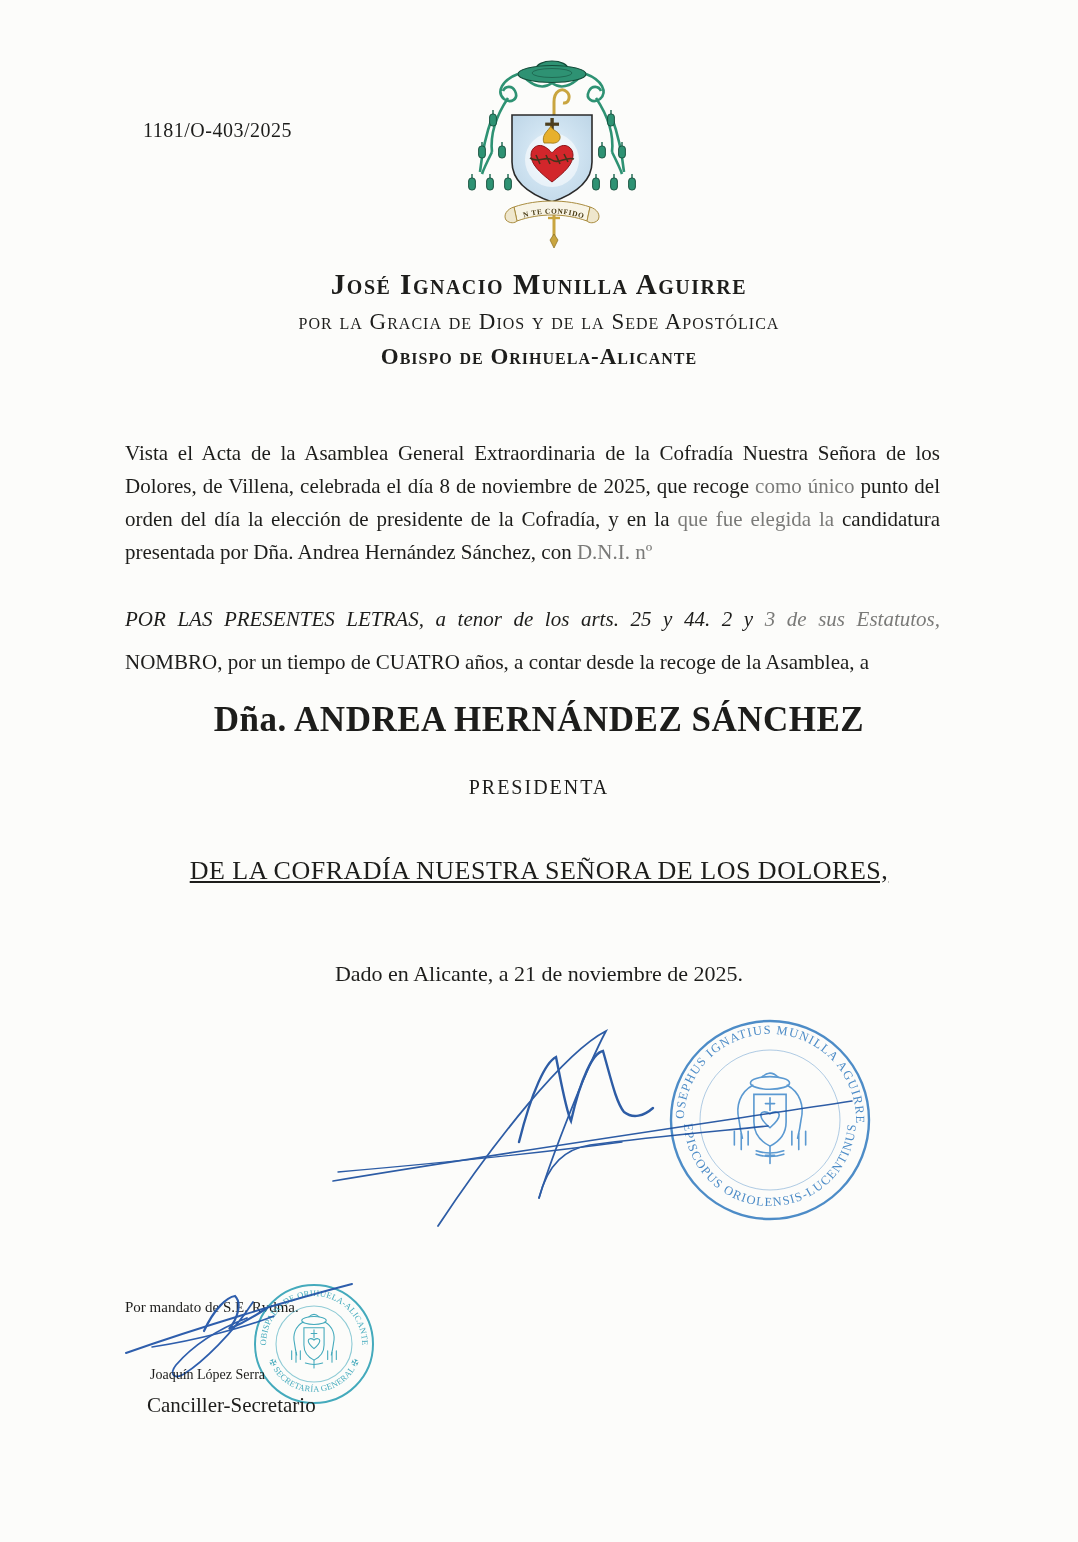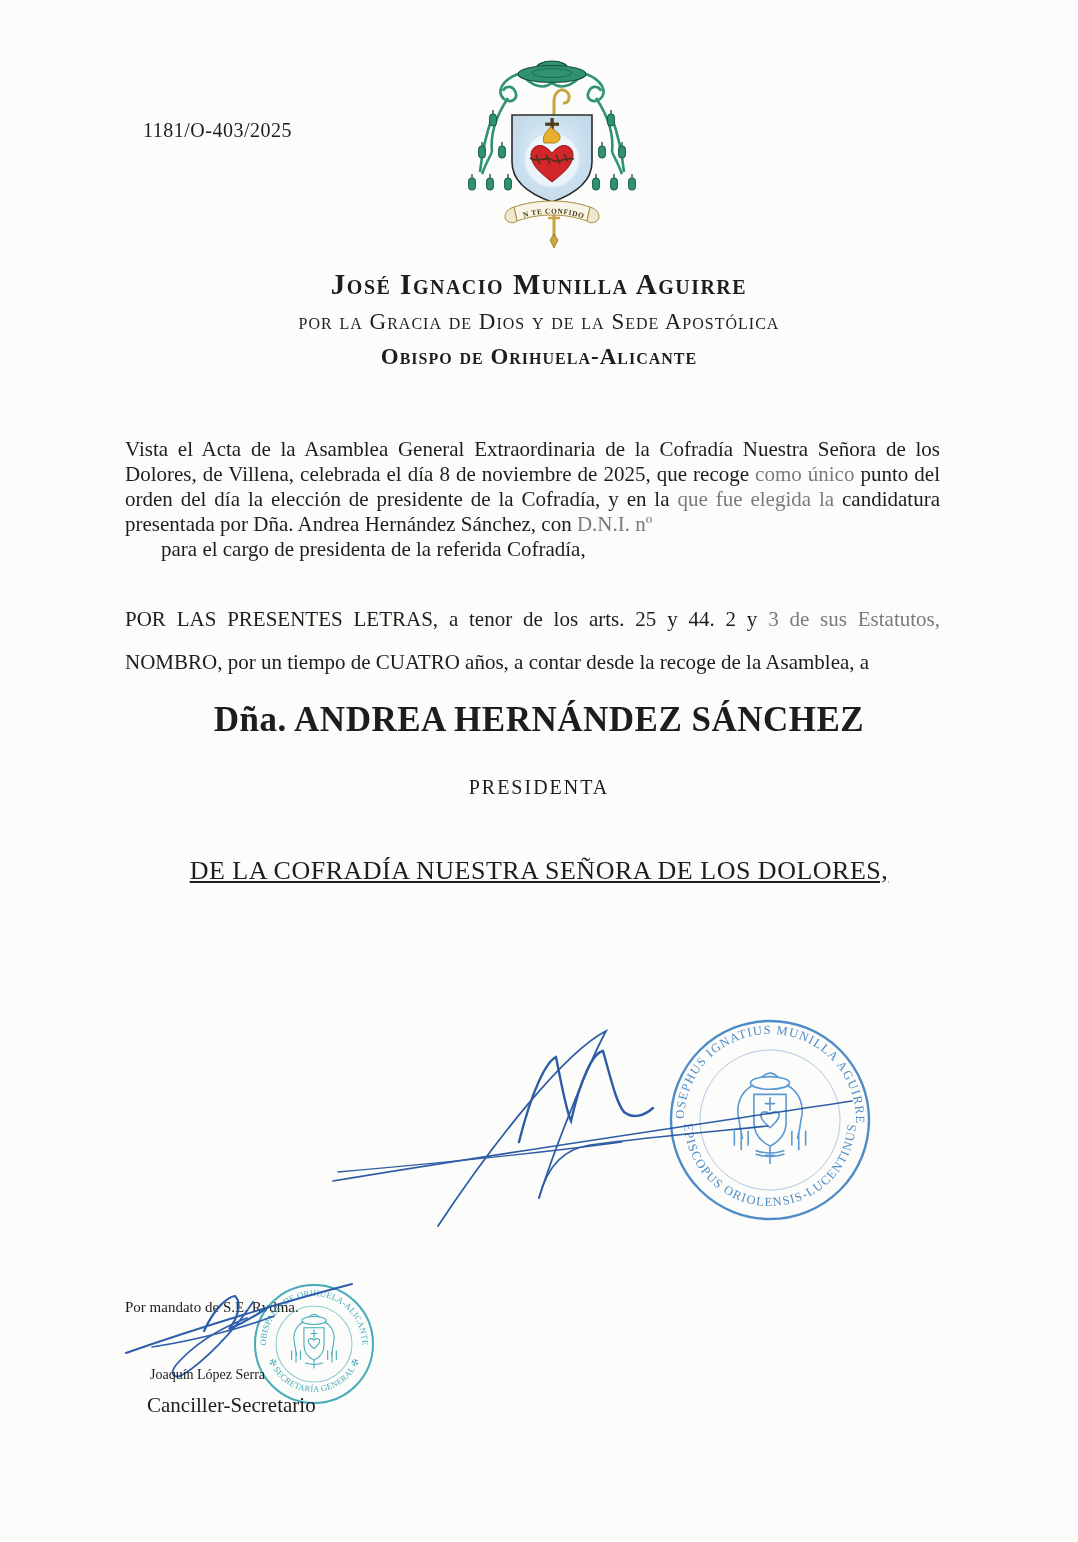--- a/index.html
+++ b/index.html
@@ -7,26 +7,26 @@
     position:relative; width:1078px; height:1542px; margin:0 auto;
     background:#fcfcfa; overflow:hidden;
     font-family:"Liberation Serif", serif; color:#1d1d1b;
   }
   .abs{position:absolute;}
   .ref{left:143px; top:119px; font-size:20px; letter-spacing:.5px;}
   .center{left:0; width:1078px; text-align:center;}
   .t1{top:268px; font-size:29px; font-weight:bold; font-variant:small-caps; letter-spacing:1.5px;}
   .t2{top:309px; font-size:23px; font-variant:small-caps; letter-spacing:1px;}
   .t3{top:344px; font-size:23px; font-variant:small-caps; letter-spacing:1px;font-weight:bold;}
-  .body-text{left:125px; width:815px; font-size:21px; line-height:25px; text-align:justify;}
+  .body-text{left:125px; width:815px; font-size:21px; line-height:33px; text-align:justify;}
   .p1{top:437px;}
   .p1cont{padding-left:36px; text-align:left;}
   .p2{top:598px; line-height:43px;}
   .p2 .ln{display:block;}
-  .p2 .stretch{text-align-last:justify;}
+  .p2 .stretch{text-align-last:justify;font-style:italic;}
   .faded{color:#7a7a78;}
   .name-heading{top:700px; font-size:35px; font-weight:bold; letter-spacing:.5px;}
   .presidenta{top:776px; font-size:20px; letter-spacing:2px;}
   .org1{top:856px; font-size:26px; letter-spacing:.5px;text-decoration:underline;}
   .org2{top:904px; font-size:26px; letter-spacing:.5px;}
   .dateline{top:961px; font-size:22px;}
   .mandate{left:125px; top:1299px; font-size:15px;}
   .secretary-name{left:150px; top:1367px; font-size:14px;}
   .secretary-title{left:147px; top:1393px; font-size:21px;}
   svg{display:block;}
@@ -122,31 +122,31 @@
       </text>
     </g>
   </svg>
 
   <div class="abs center t2">por la Gracia de Dios y de la Sede Apostólica</div>
   <div class="abs center t1">José Ignacio Munilla Aguirre</div>
   <div class="abs center t3">Obispo de Orihuela-Alicante</div>
 
   <div class="abs body-text p1">
     <span>Vista el Acta de la Asamblea General Extraordinaria de la Cofradía Nuestra Señora de los Dolores, de Villena, celebrada el día 8 de noviembre de 2025, que recoge </span><span class="faded">como único </span><span>punto del orden del día la elección de presidente de la Cofradía, y en la </span><span class="faded">que fue elegida la </span><span>candidatura presentada por Dña. Andrea Hernández Sánchez, con </span><span class="faded">D.N.I. nº</span>
-    <div class="p1cont">para el cargo de presidenta de la referida Cofradía,</div>
   </div>
 
   <div class="abs body-text p2">
     <span class="ln stretch"><span>POR LAS PRESENTES LETRAS, a tenor de los arts. 25 y 44. 2 y </span><span class="faded">3 de sus Estatutos,</span></span>
     <span class="ln">NOMBRO, por un tiempo de CUATRO años, a contar desde la recoge de la Asamblea, a</span>
   </div>
 
   <div class="abs center name-heading">Dña. ANDREA HERNÁNDEZ SÁNCHEZ</div>
   <div class="abs center presidenta">PRESIDENTA</div>
   <div class="abs center org1">DE LA COFRADÍA NUESTRA SEÑORA DE LOS DOLORES,</div>
+  <div class="abs center dateline">Dado en Alicante, a 21 de noviembre de 2025.</div>
 
   <svg class="abs" style="left:666px; top:1016px;" width="208" height="208" viewBox="0 0 208 208" opacity=".9">
     <g stroke="#3b80c2" fill="none">
       <circle cx="104" cy="104" r="99" stroke-width="2.4"></circle>
       <circle cx="104" cy="104" r="70" stroke-width="1" opacity=".45"></circle>
     </g>
     <path id="sealTopArc" d="M 18 104 A 86 86 0 1 1 190 104" fill="none"></path>
     <path id="sealBotArc" d="M 18 104 A 86 86 0 0 0 190 104" fill="none"></path>
     <text class="seal-ring-text" text-anchor="middle">
       <textPath href="#sealTopArc" startOffset="50%">IOSEPHUS IGNATIUS MUNILLA AGUIRRE</textPath>

